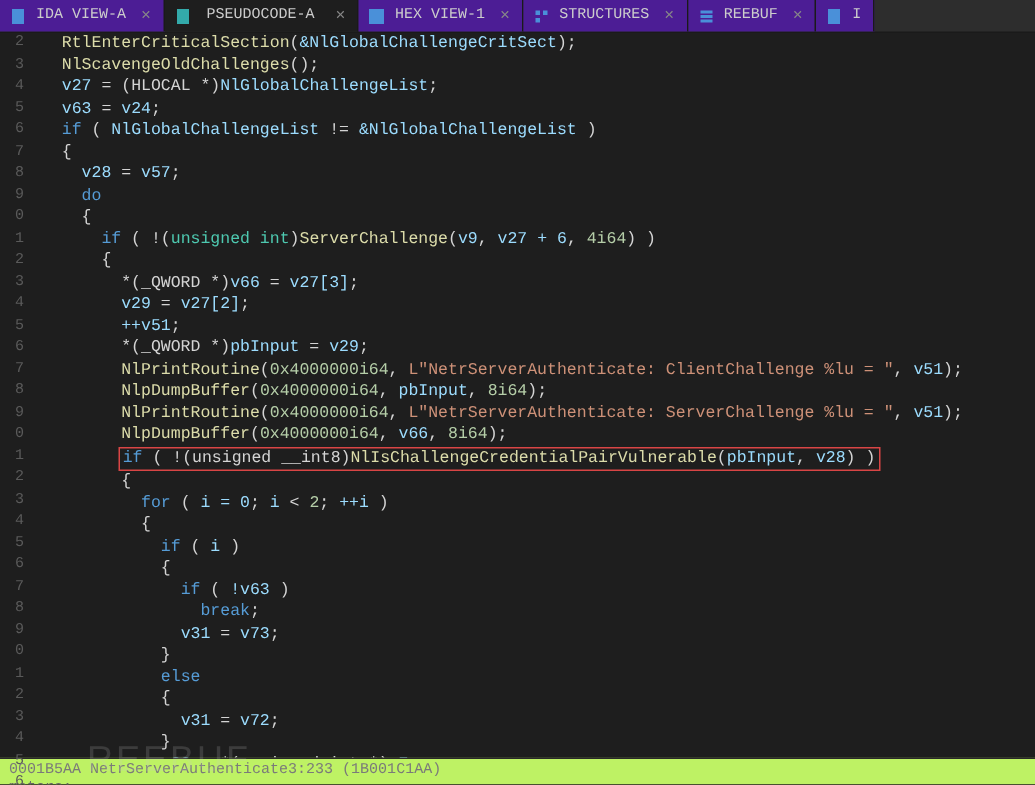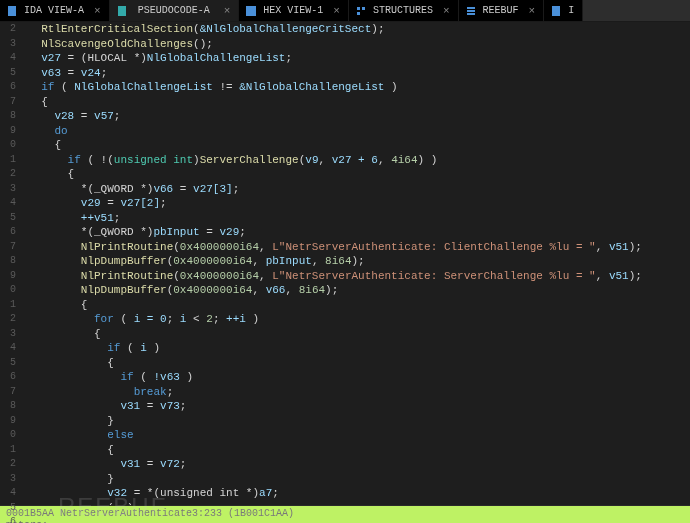--- a/index.html
+++ b/index.html
@@ -15,21 +15,21 @@
     .tabs {
       display: flex;
       background: #2d2d2d;
       height: 22px;
       border-bottom: 1px solid #1a1a1a;
     }
     .tab {
       display: flex;
       align-items: center;
       padding: 0 8px 0 6px;
-      background: #000000;
+      background: #4c1d95;
       border-right: 1px solid #1a1a1a;
       color: #cccccc;
       font-size: 10px;
       gap: 6px;
       cursor: pointer;
     }
     .tab.active { background: #1e1e1e; gap: 10px; }
     .tab-icon {
       width: 12px; height: 12px;
       display: inline-flex; align-items: center; justify-content: center;
@@ -202,20 +202,21 @@
       <span class="kw">if</span> ( !(<span class="type">unsigned int</span>)<span class="fn">ServerChallenge</span>(<span class="var">v9</span>, <span class="var">v27 + 6</span>, <span class="num">4i64</span>) )
       {
         *(_QWORD *)<span class="var">v66</span> = <span class="var">v27[3]</span>;
         <span class="var">v29</span> = <span class="var">v27[2]</span>;
         <span class="var">++v51</span>;
         *(_QWORD *)<span class="var">pbInput</span> = <span class="var">v29</span>;
         <span class="fn">NlPrintRoutine</span>(<span class="num">0x4000000i64</span>, <span class="str">L"NetrServerAuthenticate: ClientChallenge %lu = "</span>, <span class="var">v51</span>);
         <span class="fn">NlpDumpBuffer</span>(<span class="num">0x4000000i64</span>, <span class="var">pbInput</span>, <span class="num">8i64</span>);
         <span class="fn">NlPrintRoutine</span>(<span class="num">0x4000000i64</span>, <span class="str">L"NetrServerAuthenticate: ServerChallenge %lu = "</span>, <span class="var">v51</span>);
         <span class="fn">NlpDumpBuffer</span>(<span class="num">0x4000000i64</span>, <span class="var">v66</span>, <span class="num">8i64</span>);
+        <span class="hl-line"><span class="kw">if</span> ( !(unsigned __int8)<span class="fn">NlIsChallengeCredentialPairVulnerable</span>(<span class="var">pbInput</span>, <span class="var">v28</span>) )</span>
         {
           <span class="kw">for</span> ( <span class="var">i = 0</span>; <span class="var">i</span> &lt; <span class="num">2</span>; <span class="var">++i</span> )
           {
             <span class="kw">if</span> ( <span class="var">i</span> )
             {
               <span class="kw">if</span> ( <span class="var">!v63</span> )
                 <span class="kw">break</span>;
               <span class="var">v31</span> = <span class="var">v73</span>;
             }
             <span class="kw">else</span>

